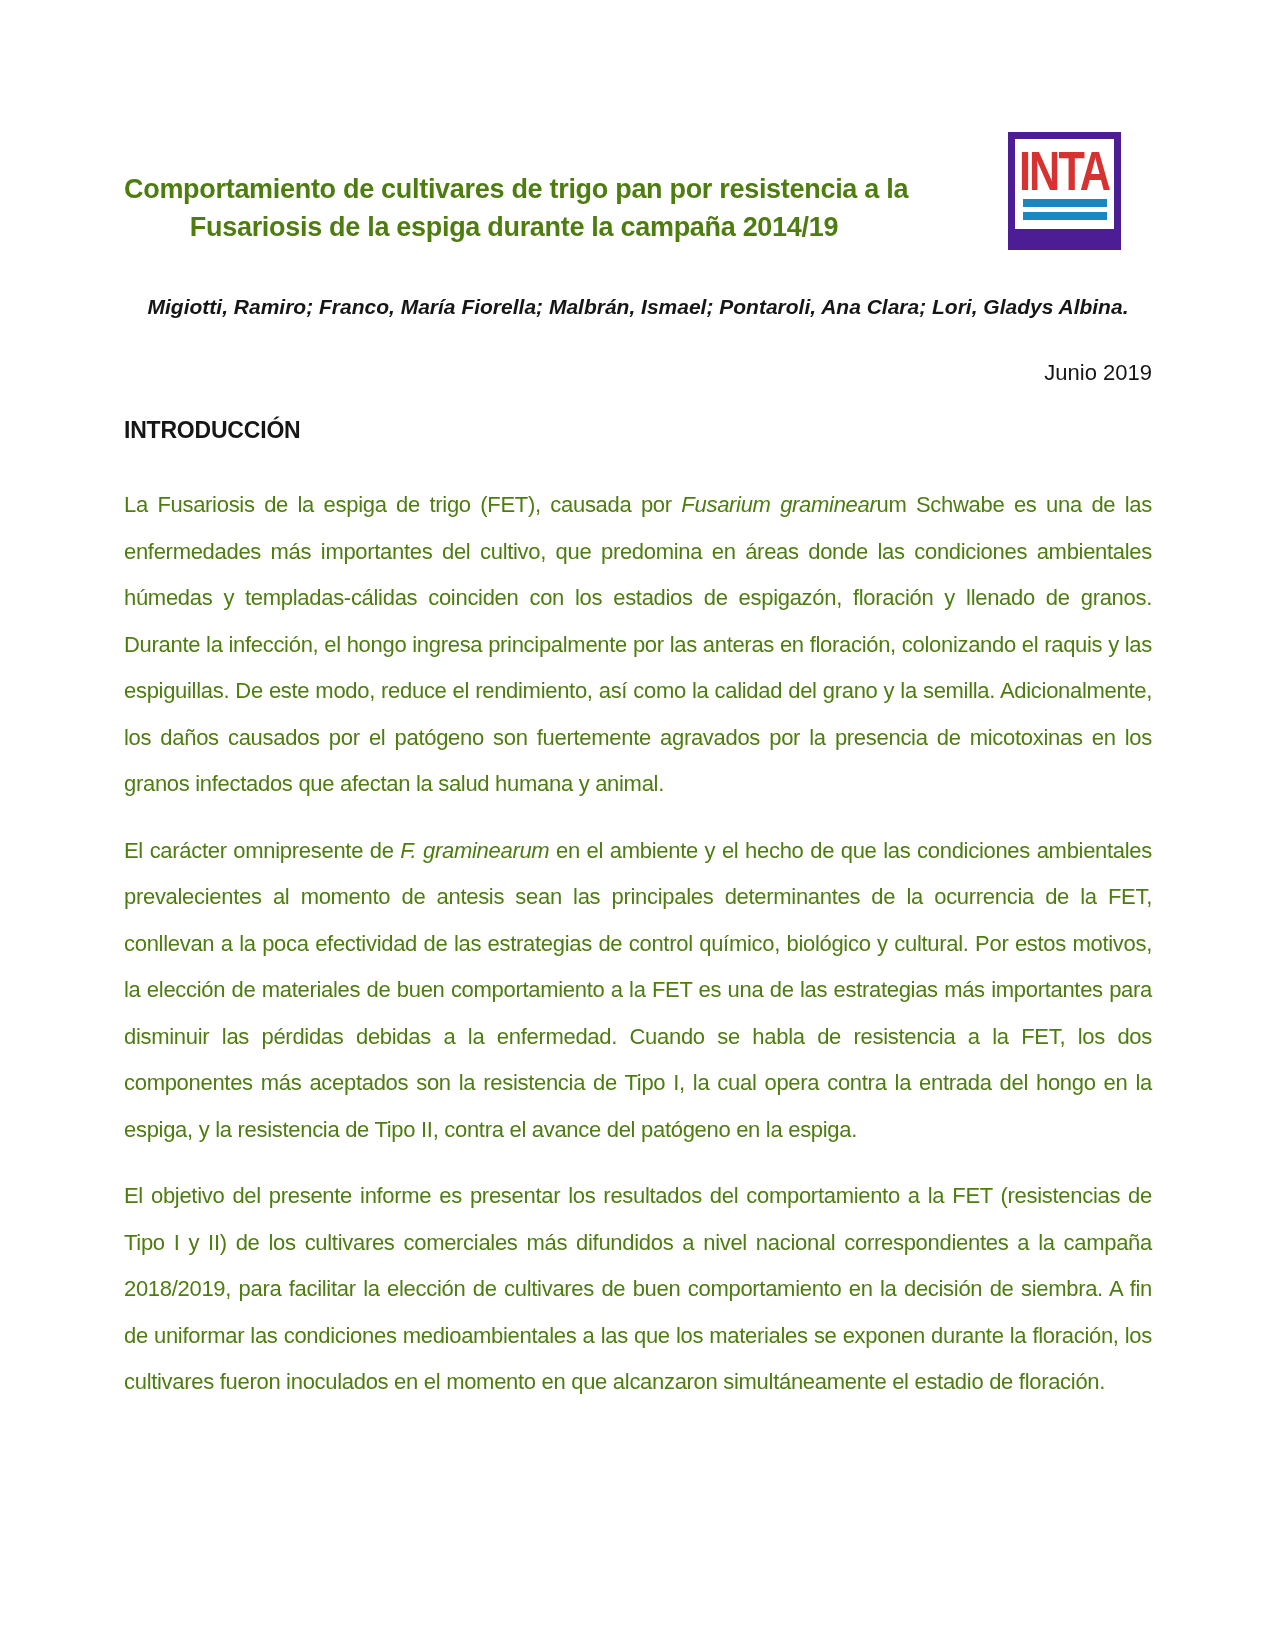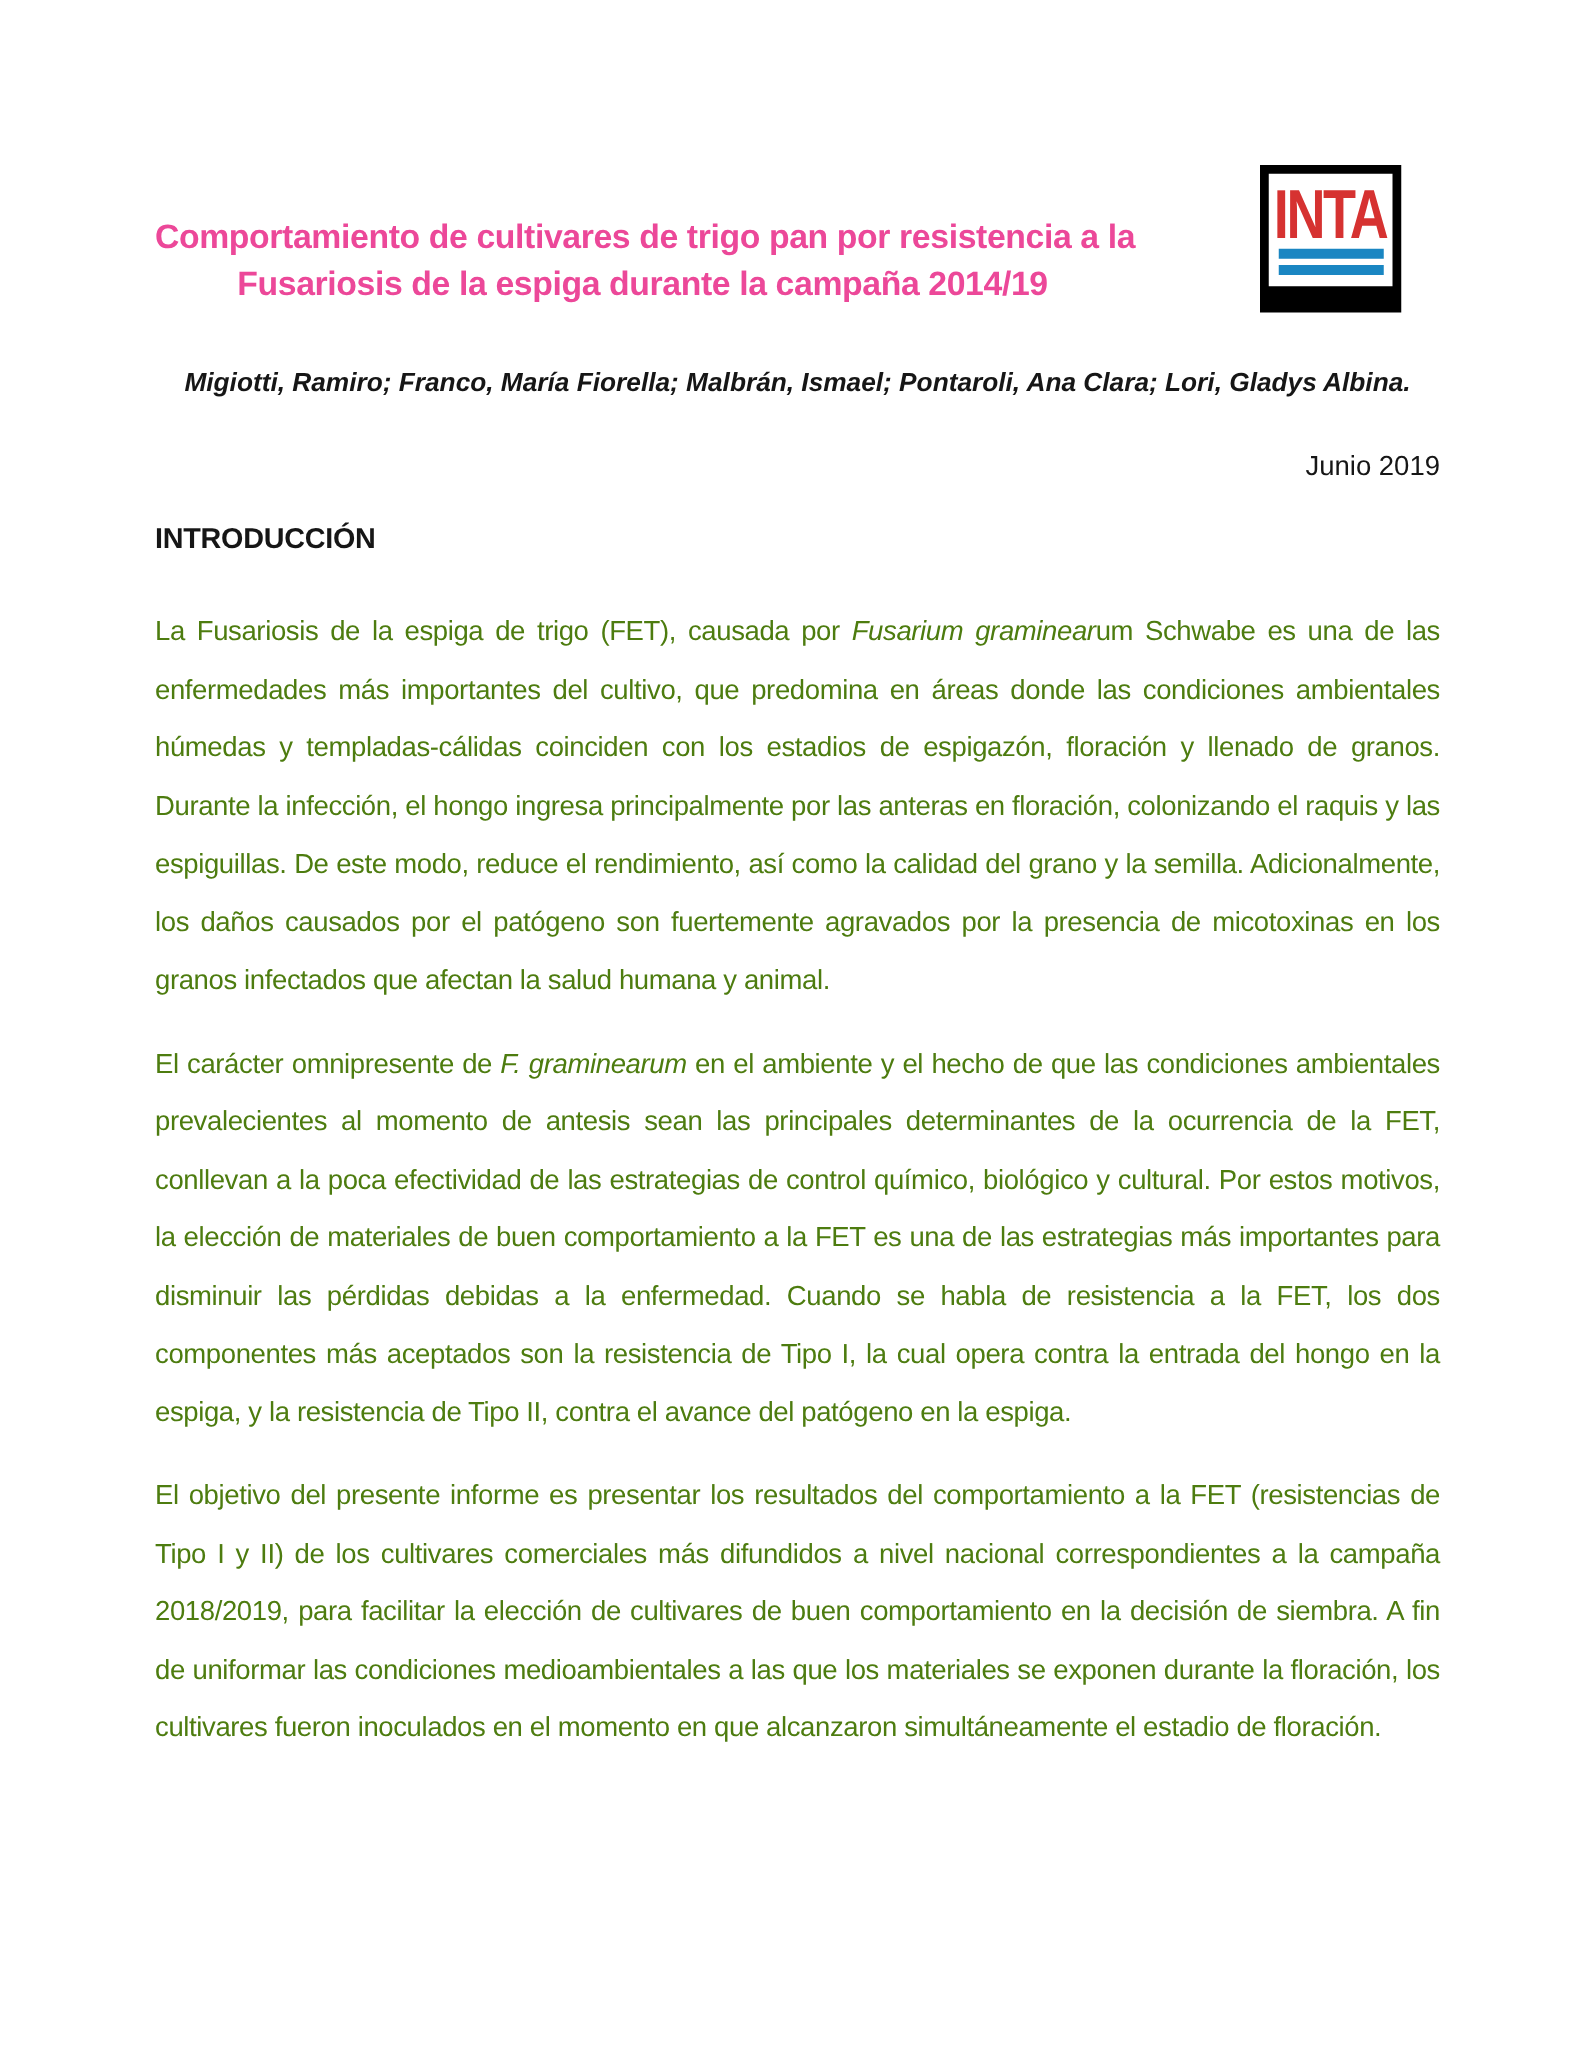--- a/index.html
+++ b/index.html
@@ -20,21 +20,21 @@
     width: 1028px;
   }
   .title-block {
     margin-top: 170px;
     width: 780px;
     text-align: center;
     font-weight: bold;
     font-size: 27px;
     line-height: 38px;
     letter-spacing: -0.3px;
-    color: #ec4899;
+    color: #4d7c0f;
   }
   .title-line { white-space: nowrap; }
   .authors {
     margin-top: 48px;
     width: 1028px;
     text-align: center;
     font-style: italic;
     font-size: 21px;
     line-height: 26px;
     white-space: nowrap;
@@ -100,21 +100,21 @@
     height: 8px;
     margin-top: 5px;
   }
   .logo-bar.first { margin-top: 9px; }
 </style>
 </head>
 <body>
 
 <div class="page">
 
-  <div class="logo" style="background: #000000;">
+  <div class="logo" style="background: #4c1d95;">
     <div class="logo-inner">
       <div class="logo-text" style="color: rgb(214, 50, 49);">INTA</div>
       <div class="logo-bar first" style="background: rgb(26, 134, 194);"></div>
       <div class="logo-bar" style="background: rgb(26, 134, 194);"></div>
     </div>
   </div>
 
   <div class="content">
 
     <div class="title-block">

